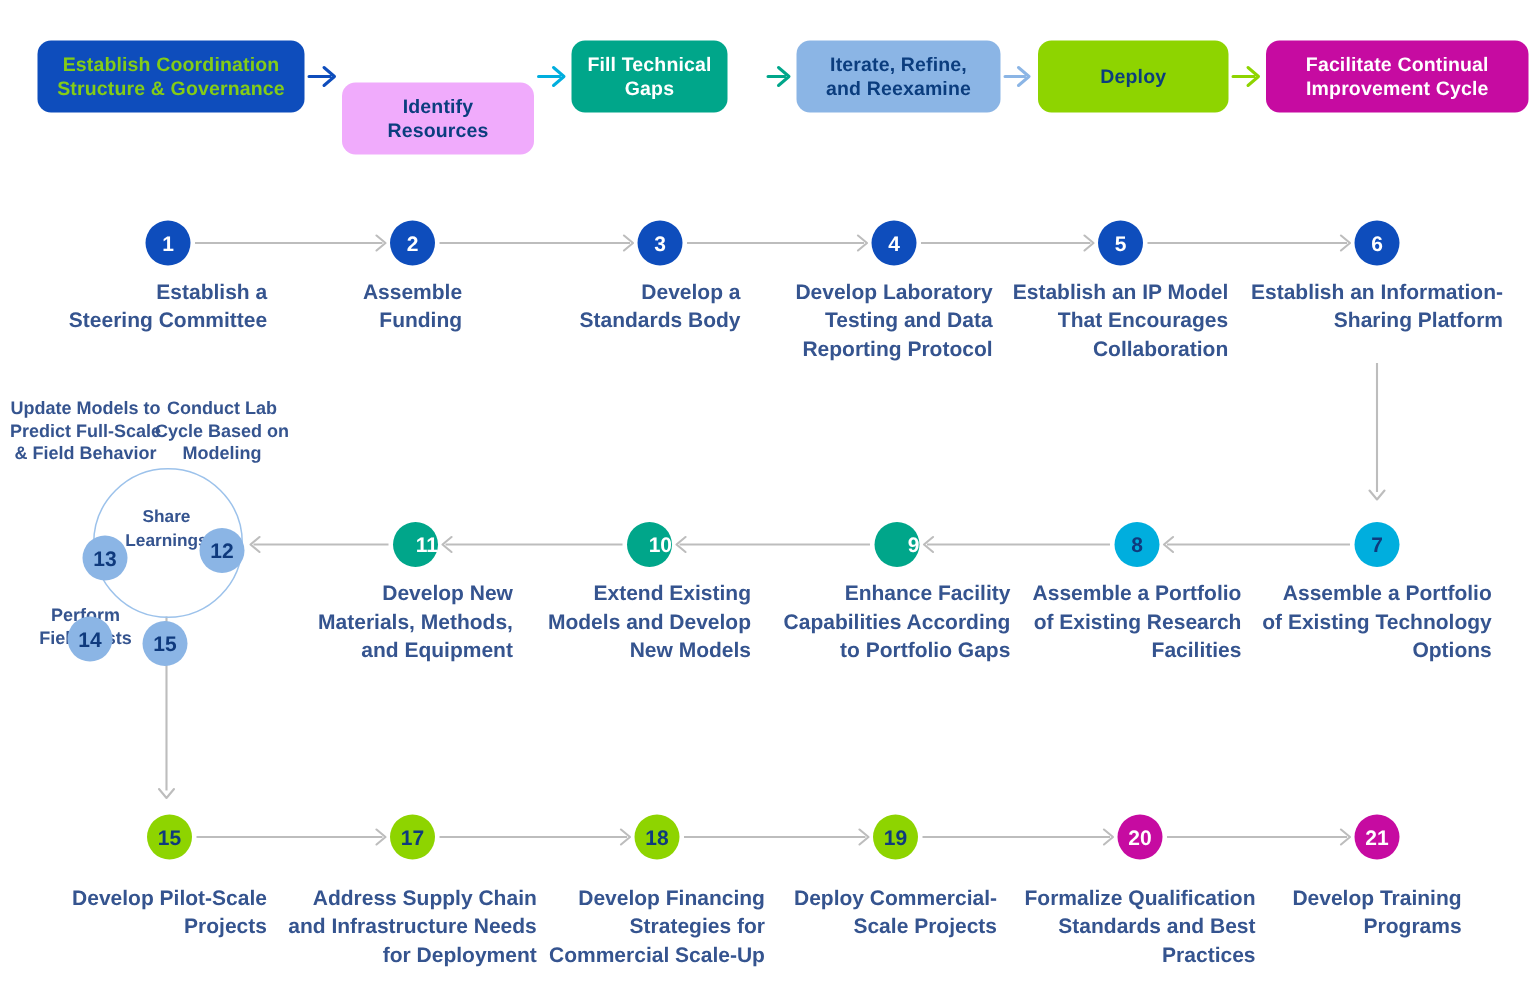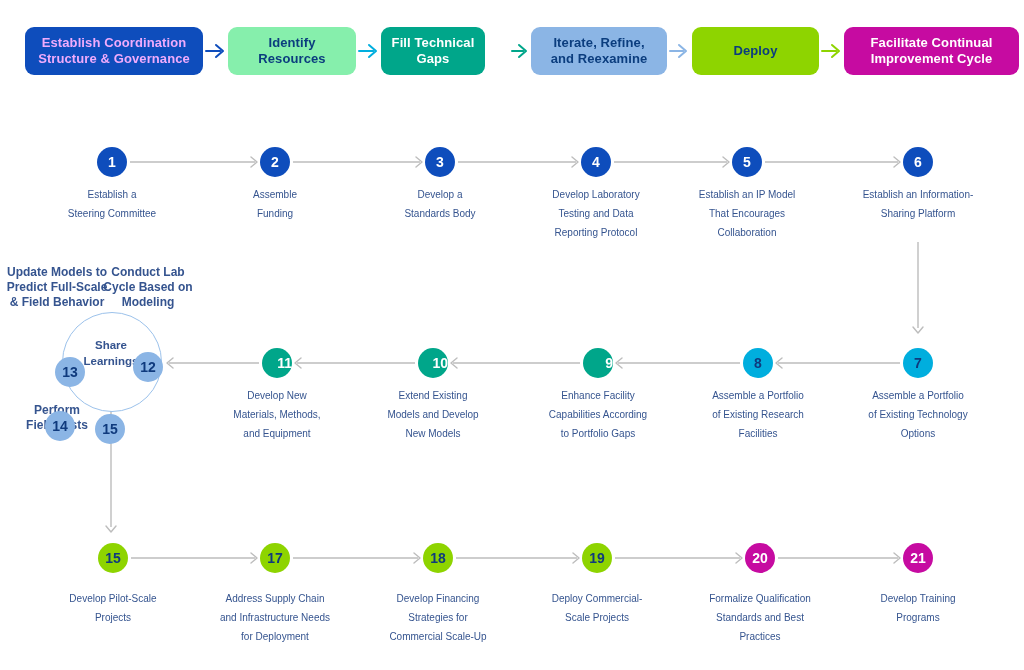--- a/index.html
+++ b/index.html
@@ -7,22 +7,22 @@
     width:1024px;height:670px;position:relative;background:#ffffff;
     font-family:"Liberation Sans",sans-serif;overflow:hidden;
   }
   svg.connectors{position:absolute;left:0;top:0;pointer-events:none;}
   .phase{
     position:absolute;top:27px;height:48px;border-radius:9px;
     display:flex;align-items:center;justify-content:center;text-align:center;
     font-size:13px;font-weight:700;line-height:16px;white-space:pre-line;
     letter-spacing:.1px;
   }
-  .p-darkblue{background:#0E4DBC;color:#f0abfc;}
-  .p-cyan{background:#86efac;color:#0B3D7E;}
+  .p-darkblue{background:#0E4DBC;color:#84cc16;}
+  .p-cyan{background:#f0abfc;color:#0B3D7E;margin-top:28px;}
   .p-teal{background:#00A68A;color:#ffffff;}
   .p-lite{background:#8BB5E5;color:#0B3D7E;}
   .p-lime{background:#8ED400;color:#0B3D7E;}
   .p-mag{background:#C60BA1;color:#ffffff;}
   .step{position:absolute;width:180px;display:flex;flex-direction:column;align-items:center;}
   .dot{
     width:30px;height:30px;border-radius:50%;flex:0 0 auto;
     display:flex;align-items:center;justify-content:center;
     font-size:14px;font-weight:700;
   }
@@ -31,22 +31,22 @@
     display:flex;align-items:center;justify-content:center;
     font-size:14px;font-weight:700;margin-top:44px;
   }
   .c-blue{background:#0E4DBC;color:#ffffff;}
   .c-cyan{background:#00AEDE;color:#0F3A7D;}
   .c-teal{background:#00A68A;color:#ffffff;justify-content:flex-end;}
   .c-lite{background:#8BB5E5;color:#0F3A7D;}
   .c-lime{background:#8ED400;color:#0F3A7D;}
   .c-mag{background:#C60BA1;color:#ffffff;justify-content:center;}
   .slabel{
-    margin-top:8px;font-size:10px;font-weight:400;line-height:19px;
-    color:#35548F;text-align:center;white-space:pre-line;
+    margin-top:8px;font-size:14px;font-weight:700;line-height:19px;
+    color:#35548F;text-align:right;white-space:pre-line;
   }
   .row3 .slabel{margin-top:16px;}
   .minilabel{
     position:absolute;font-size:12px;font-weight:600;line-height:15px;
     color:#35548F;text-align:center;white-space:pre-line;
   }
   .ring{position:absolute;left:62px;top:312px;width:98px;height:98px;
     border:1.5px solid #9CC2EB;border-radius:50%;}
 </style>
 </head>

